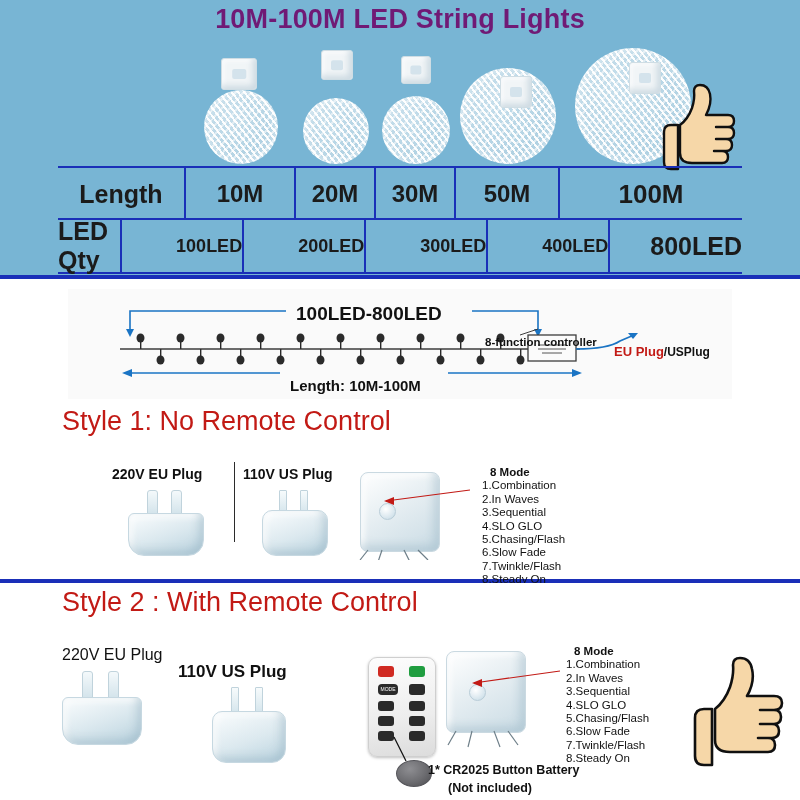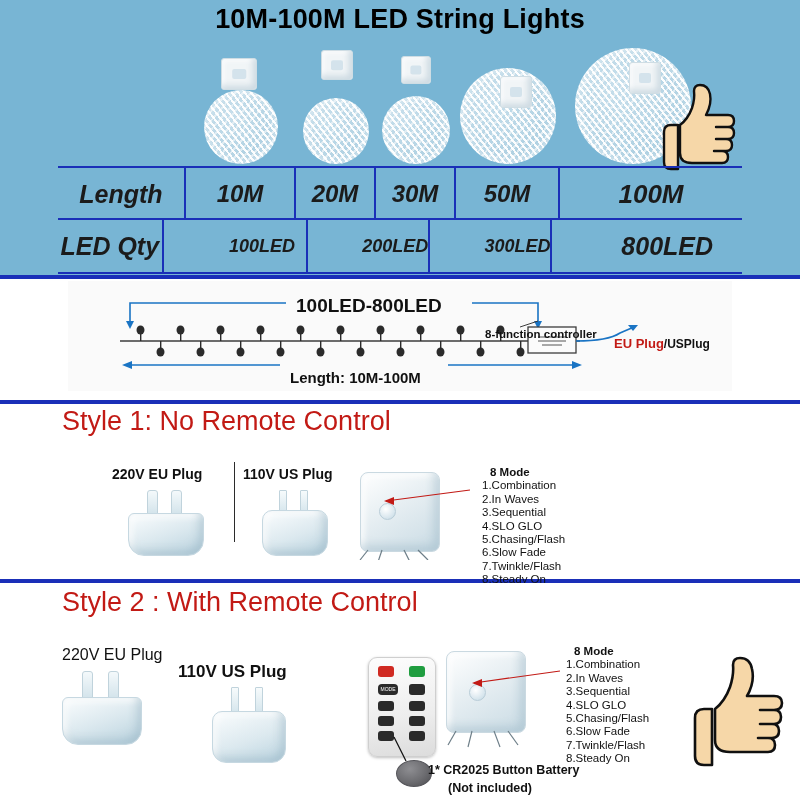--- a/index.html
+++ b/index.html
@@ -27,31 +27,30 @@
     width: 800px;
     height: 275px;
     background: #78b5d4;
     border-bottom: 4px solid #1a2fb8;
   }
   .main-title {
     position: absolute;
     left: 0; top: 4px;
     width: 800px;
     text-align: center;
-    color: #000000;
+    color: #701a75;
     font-size: 27px;
     font-weight: bold;
     letter-spacing: 0.2px;
   }
   .table-wrap {
     position: absolute;
     left: 58px; top: 43px;
     width: 684px;
     height: 228px;
-    font-style: italic;
   }
   .prod-row {
     position: absolute;
     left: 0; top: 0;
     width: 684px;
     height: 123px;
     display: flex;
   }
   .prod-cell {
     position: relative;
@@ -130,21 +129,21 @@
     position: absolute;
     right: 6px;
     top: 38px;
     width: 78px;
     height: 92px;
   }
 
   
   .sec-diagram {
     position: absolute;
-    left: 0; top: 279px;
+    left: 0; top: 287px;
     width: 800px;
     height: 121px;
     background: #ffffff;
     border-bottom: 4px solid #1a2fb8;
   }
   .diag-inner {
     position: absolute;
     left: 68px; top: 2px;
     width: 664px;
     height: 110px;
@@ -393,20 +392,21 @@
         <div class="cell c4 v-big">30M</div>
         <div class="cell c5 v-big">50M</div>
         <div class="cell c6 v-100m">100M</div>
       </div>
 
       <div class="table-row r2">
         <div class="cell c1 lbl">LED Qty</div>
         <div class="cell c2 v-med">100LED</div>
         <div class="cell c3 v-med">200LED</div>
         <div class="cell c4 v-med">300LED</div>
+        <div class="cell c5 v-med">400LED</div>
         <div class="cell c6 v-800">800LED</div>
       </div>
 
     </div>
   </div>
 
   <div class="sec-diagram">
     <div class="diag-inner">
 
       <svg width="664" height="110" viewBox="0 0 664 110" style="position:absolute;left:0;top:0;">

